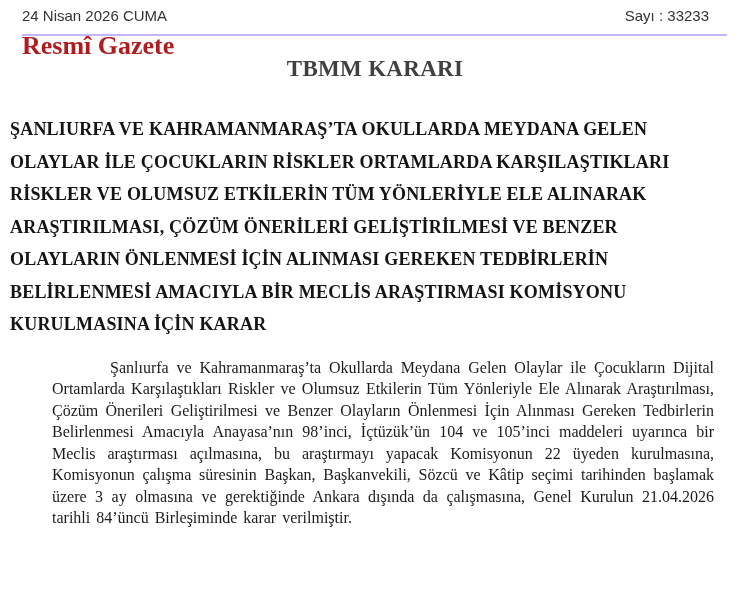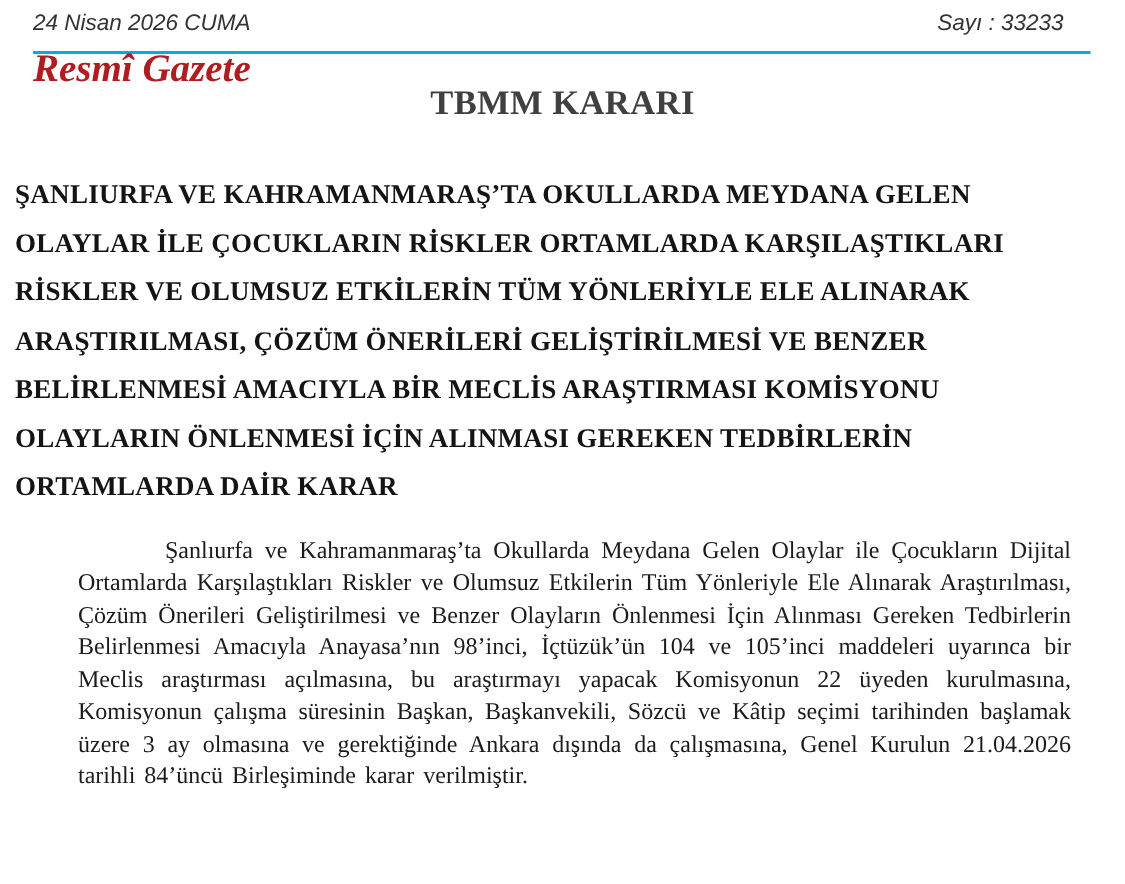--- a/index.html
+++ b/index.html
@@ -11,23 +11,22 @@
     font-family: "Liberation Serif", serif;
     color: #1b1b1b;
   }
   .page { width: 750px; height: 589px; position: relative; background: #ffffff; }
 
   
   .masthead {
     margin: 0 23px 0 22px;
     padding-top: 7px;
     height: 27px;
-    border-bottom: 2px solid #0ea5e9;
+    border-bottom: 2px solid #c4b5fd;
     position: relative;
-    font-style: italic;
   }
   .masthead .date {
     position: absolute; left: 0; top: 7px;
     font-family: "Liberation Sans", sans-serif;
     font-size: 15px; color: #333333;
   }
   .masthead .issue {
     position: absolute; right: 18px; top: 7px;
     font-family: "Liberation Sans", sans-serif;
     font-size: 15px; color: #333333;
@@ -101,21 +100,21 @@
     <span class="issue">Sayı : 33233</span>
   </header>
 
   <h1 class="karar-heading">TBMM KARARI</h1>
 
   <div class="title-block">
     <div class="title-line">ŞANLIURFA VE KAHRAMANMARAŞ’TA OKULLARDA MEYDANA GELEN</div>
     <div class="title-line">OLAYLAR İLE ÇOCUKLARIN RİSKLER ORTAMLARDA KARŞILAŞTIKLARI</div>
     <div class="title-line">RİSKLER VE OLUMSUZ ETKİLERİN TÜM YÖNLERİYLE ELE ALINARAK</div>
     <div class="title-line">ARAŞTIRILMASI, ÇÖZÜM ÖNERİLERİ GELİŞTİRİLMESİ VE BENZER</div>
+    <div class="title-line">OLAYLARIN ÖNLENMESİ İÇİN ALINMASI GEREKEN TEDBİRLERİN</div>
     <div class="title-line">BELİRLENMESİ AMACIYLA BİR MECLİS ARAŞTIRMASI KOMİSYONU</div>
-    <div class="title-line">OLAYLARIN ÖNLENMESİ İÇİN ALINMASI GEREKEN TEDBİRLERİN</div>
-    <div class="title-line">ORTAMLARDA DAİR KARAR</div>
+    <div class="title-line">KURULMASINA İÇİN KARAR</div>
   </div>
 
 
   <p class="body-text">Şanlıurfa ve Kahramanmaraş’ta Okullarda Meydana Gelen Olaylar ile Çocukların Dijital Ortamlarda Karşılaştıkları Riskler ve Olumsuz Etkilerin Tüm Yönleriyle Ele Alınarak Araştırılması, Çözüm Önerileri Geliştirilmesi ve Benzer Olayların Önlenmesi İçin Alınması Gereken Tedbirlerin Belirlenmesi Amacıyla Anayasa’nın 98’inci, İçtüzük’ün 104 ve 105’inci maddeleri uyarınca bir Meclis araştırması açılmasına, bu araştırmayı yapacak Komisyonun 22 üyeden kurulmasına, Komisyonun çalışma süresinin Başkan, Başkanvekili, Sözcü ve Kâtip seçimi tarihinden başlamak üzere 3 ay olmasına ve gerektiğinde Ankara dışında da çalışmasına, Genel Kurulun 21.04.2026 tarihli 84’üncü Birleşiminde karar verilmiştir.</p>
 
 </div>
 
 </body></html>

